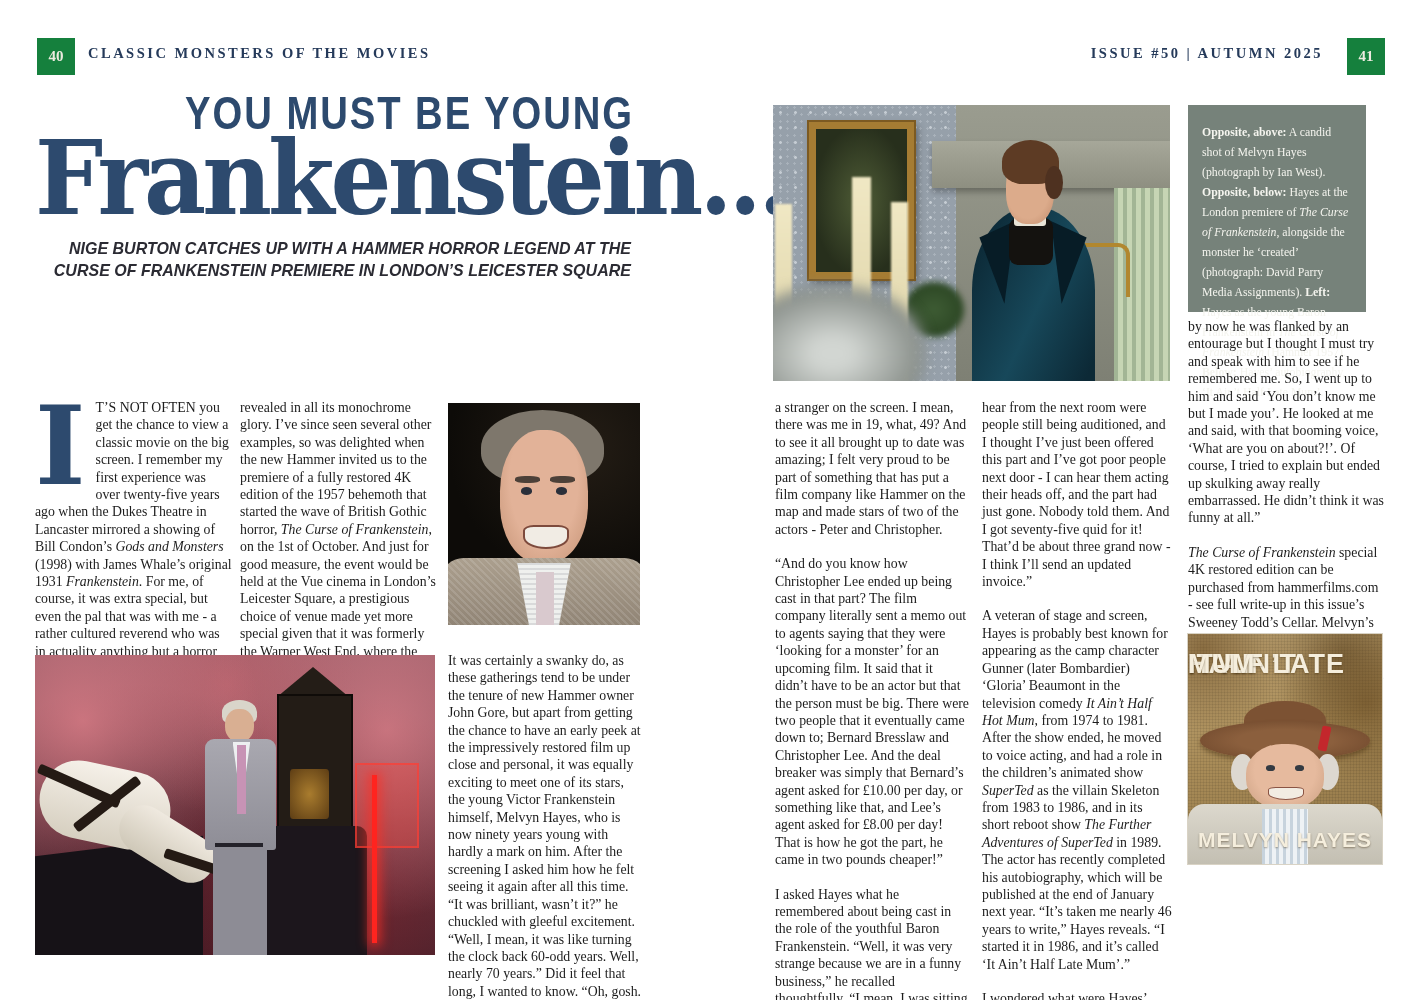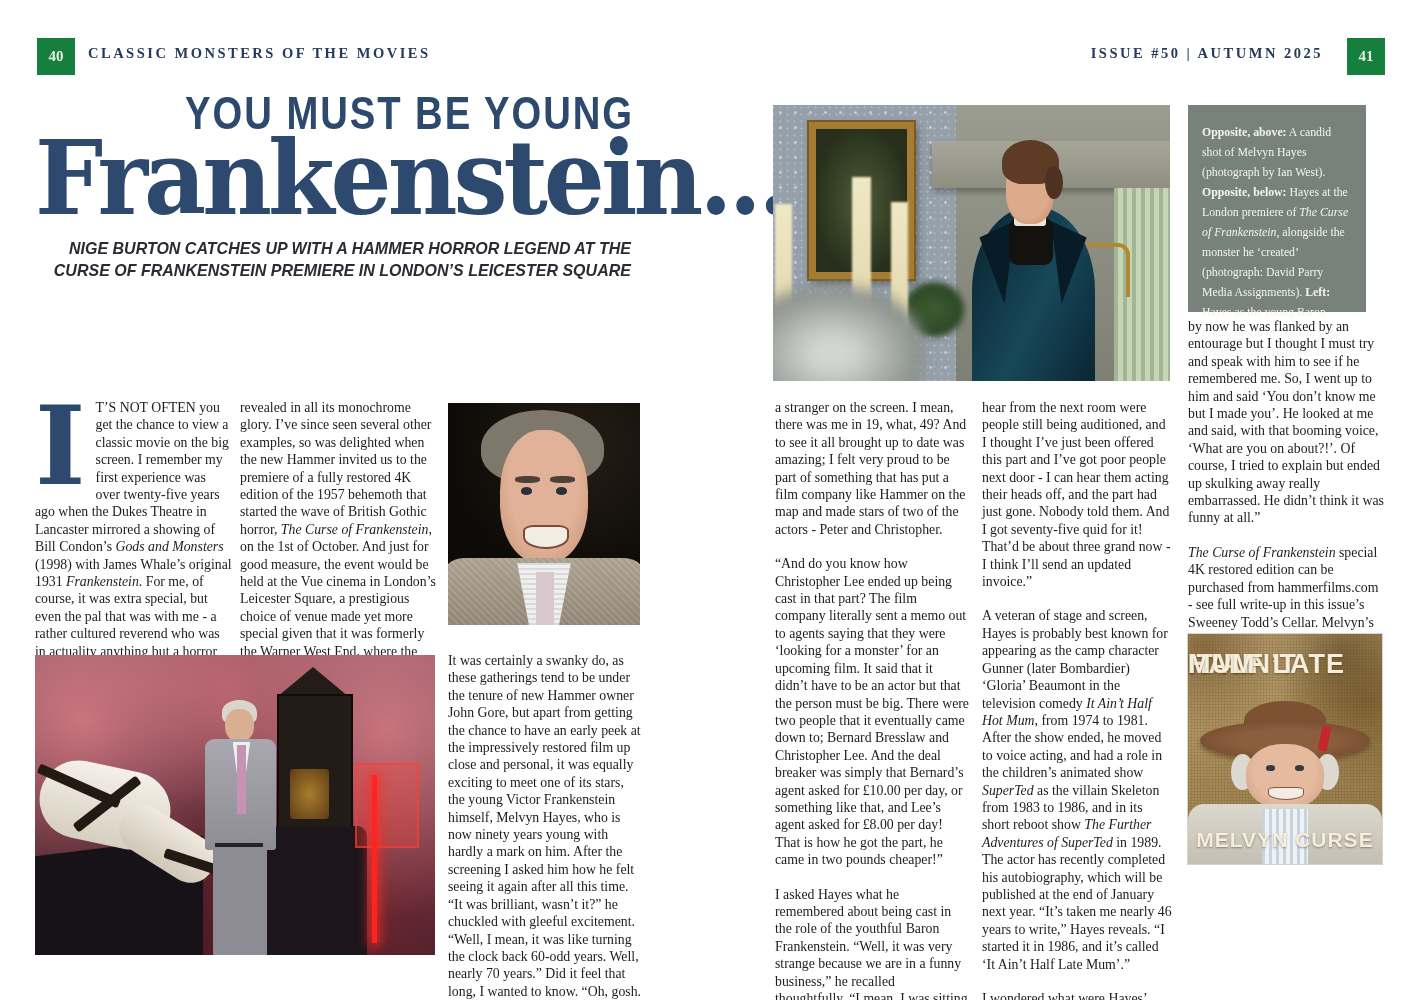--- a/index.html
+++ b/index.html
@@ -241,16 +241,16 @@
     <div class="bc-hat-brim"></div>
     <div class="bc-ribbon"></div>
     <div class="bc-hair-l"></div>
     <div class="bc-hair-r"></div>
     <div class="bc-face"></div>
     <div class="bc-eye l"></div>
     <div class="bc-eye r"></div>
     <div class="bc-smile"></div>
     <div class="bc-jacket"></div>
     <div class="bc-shirt"></div>
-    <div class="bc-author">MELVYN CURSE</div>
+    <div class="bc-author">MELVYN HAYES</div>
   </div>
 
 </div>
 
 </body></html>

